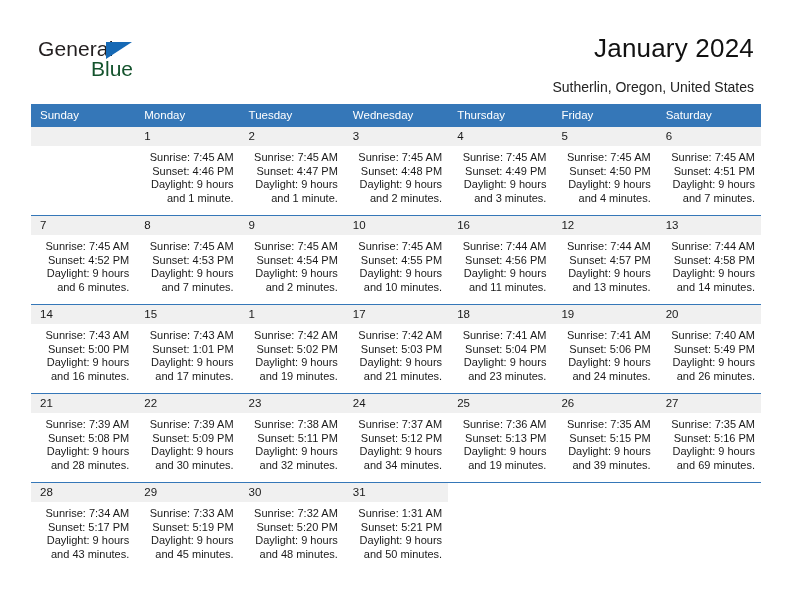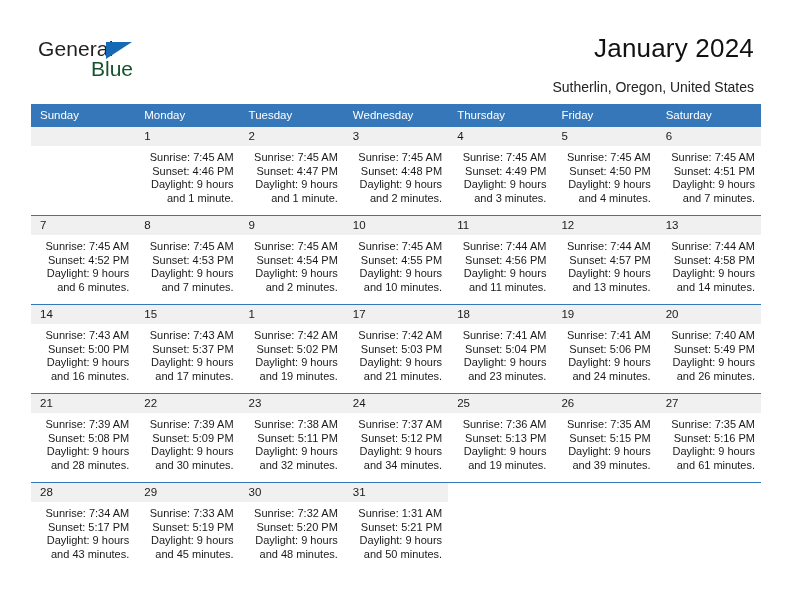--- a/index.html
+++ b/index.html
@@ -294,21 +294,21 @@
               <div class="lines">
                 <div>Sunrise: 7:45 AM</div>
                 <div>Sunset: 4:55 PM</div>
                 <div>Daylight: 9 hours</div>
                 <div>and 10 minutes.</div>
               </div>
             </div>
           </td>
           <td>
             <div class="cell">
-              <div class="daynum-band">11</div>
+              <div class="daynum-band">16</div>
               <div class="lines">
                 <div>Sunrise: 7:44 AM</div>
                 <div>Sunset: 4:56 PM</div>
                 <div>Daylight: 9 hours</div>
                 <div>and 11 minutes.</div>
               </div>
             </div>
           </td>
           <td>
             <div class="cell">
@@ -343,21 +343,21 @@
                 <div>Daylight: 9 hours</div>
                 <div>and 16 minutes.</div>
               </div>
             </div>
           </td>
           <td>
             <div class="cell">
               <div class="daynum-band">15</div>
               <div class="lines">
                 <div>Sunrise: 7:43 AM</div>
-                <div>Sunset: 5:37 PM</div>
+                <div>Sunset: 1:01 PM</div>
                 <div>Daylight: 9 hours</div>
                 <div>and 17 minutes.</div>
               </div>
             </div>
           </td>
           <td>
             <div class="cell">
               <div class="daynum-band">1</div>
               <div class="lines">
                 <div>Sunrise: 7:42 AM</div>
@@ -479,21 +479,21 @@
               </div>
             </div>
           </td>
           <td>
             <div class="cell">
               <div class="daynum-band">27</div>
               <div class="lines">
                 <div>Sunrise: 7:35 AM</div>
                 <div>Sunset: 5:16 PM</div>
                 <div>Daylight: 9 hours</div>
-                <div>and 61 minutes.</div>
+                <div>and 69 minutes.</div>
               </div>
             </div>
           </td>
         </tr>
         <tr class="week-row">
           <td>
             <div class="cell">
               <div class="daynum-band">28</div>
               <div class="lines">
                 <div>Sunrise: 7:34 AM</div>

